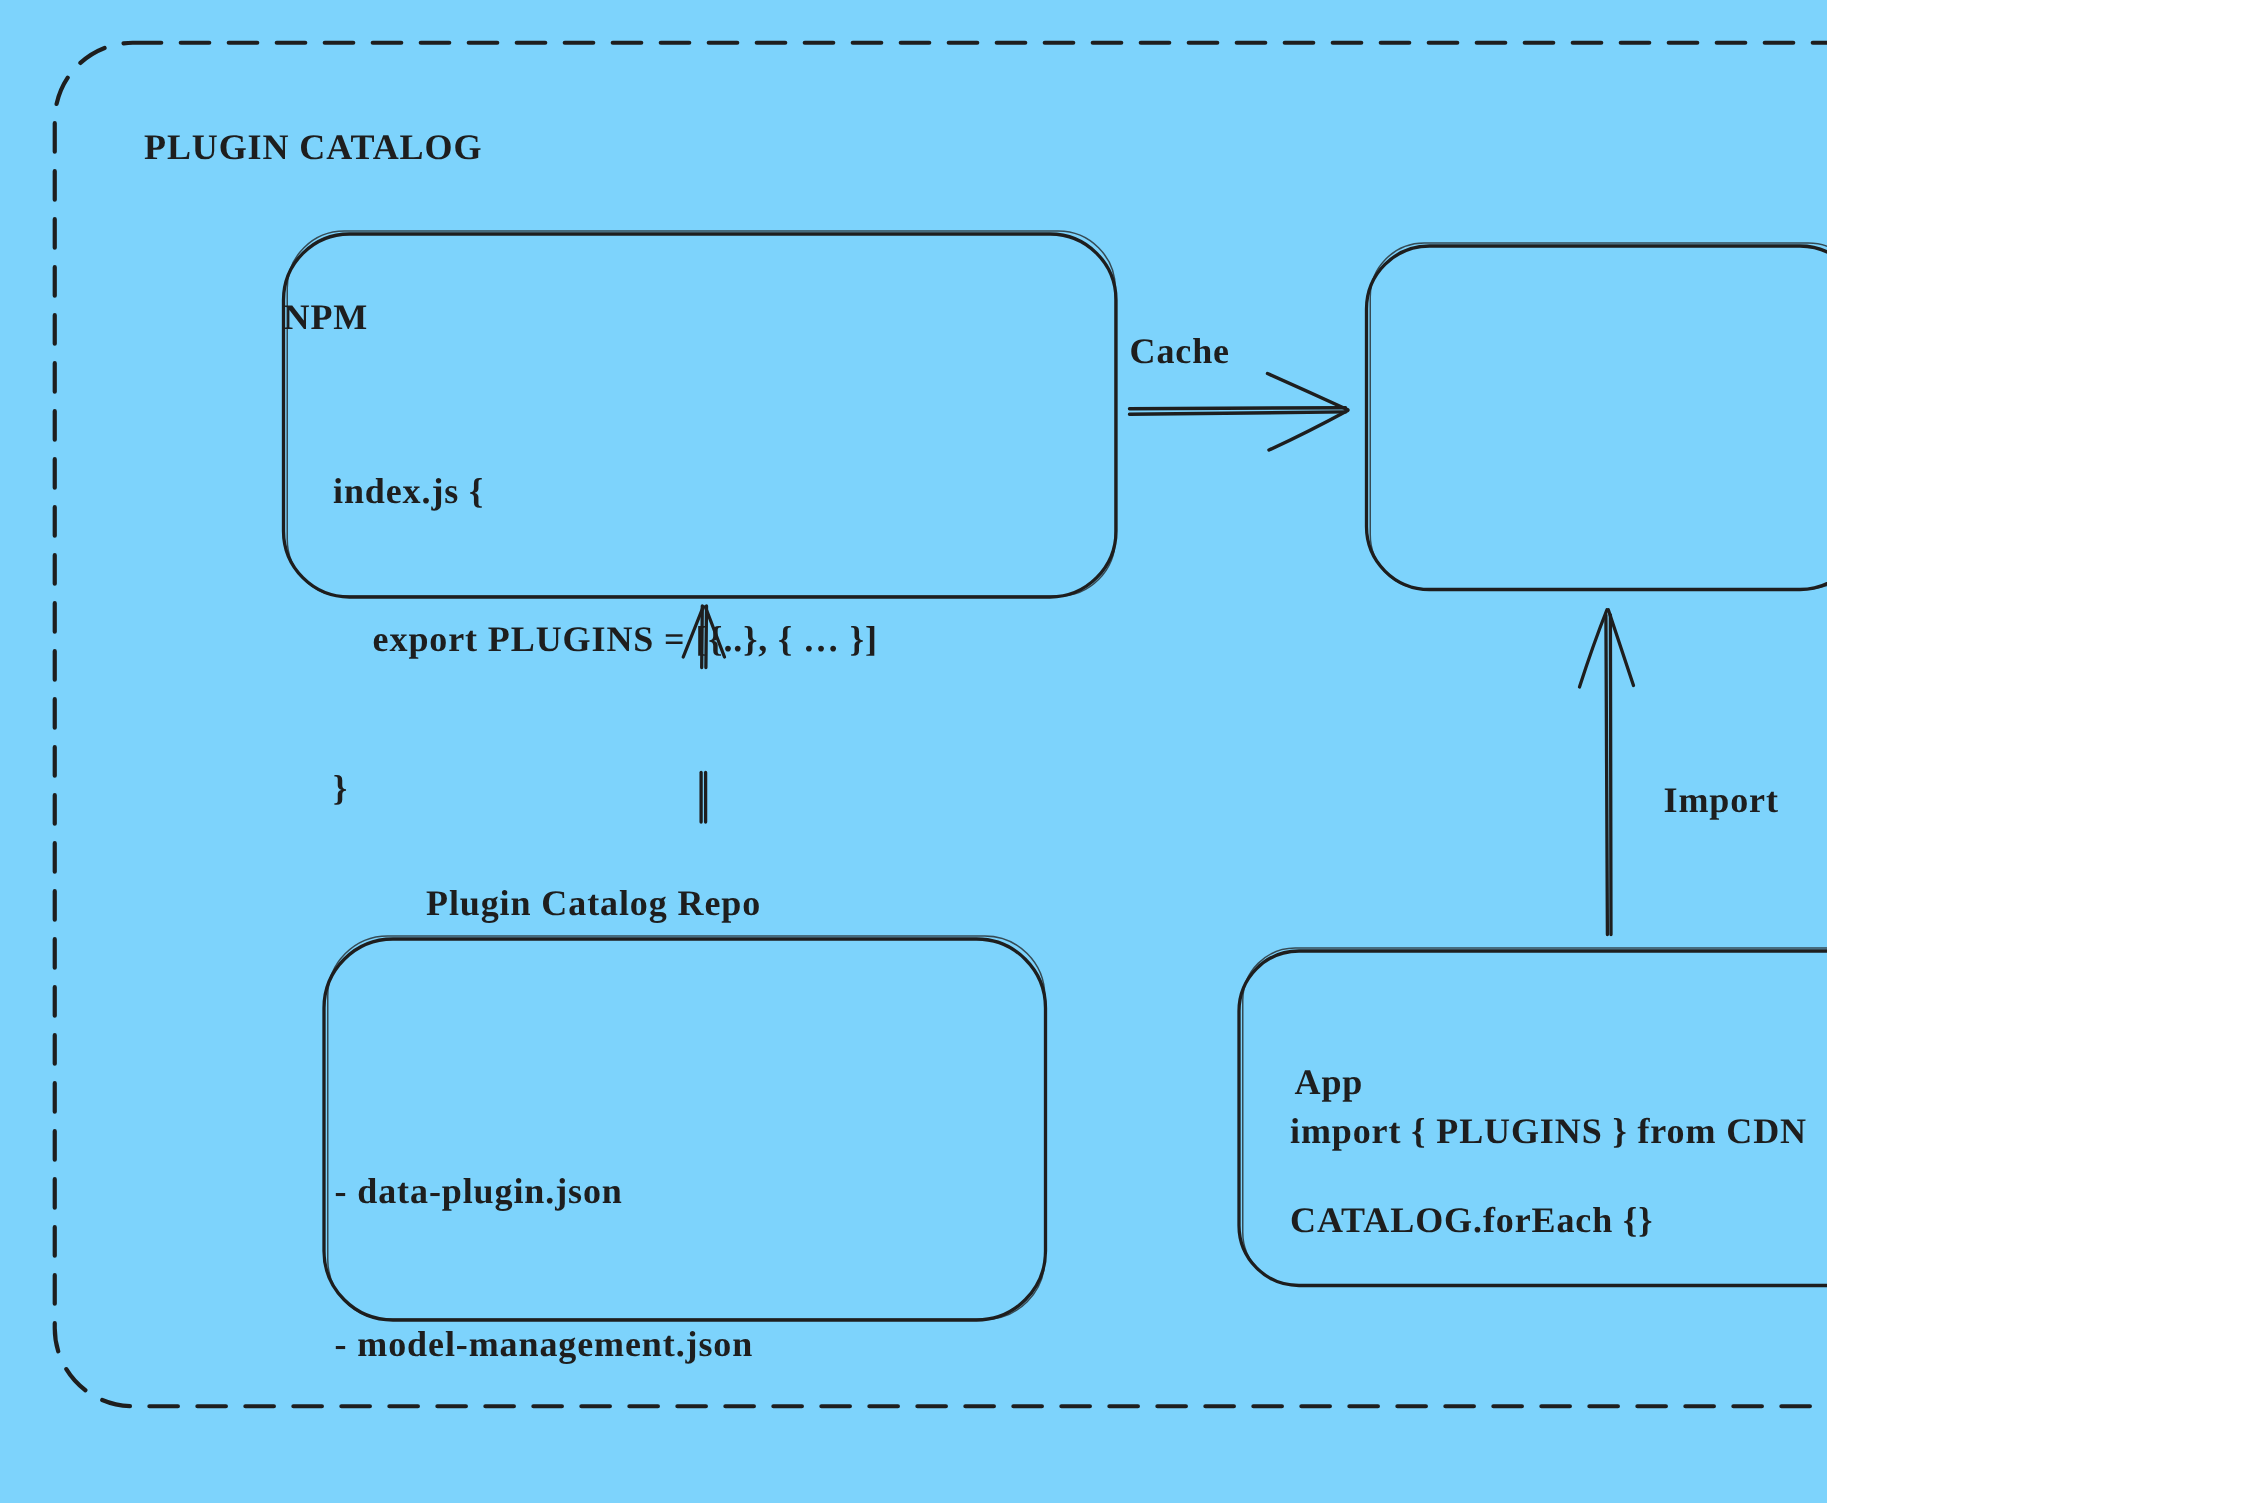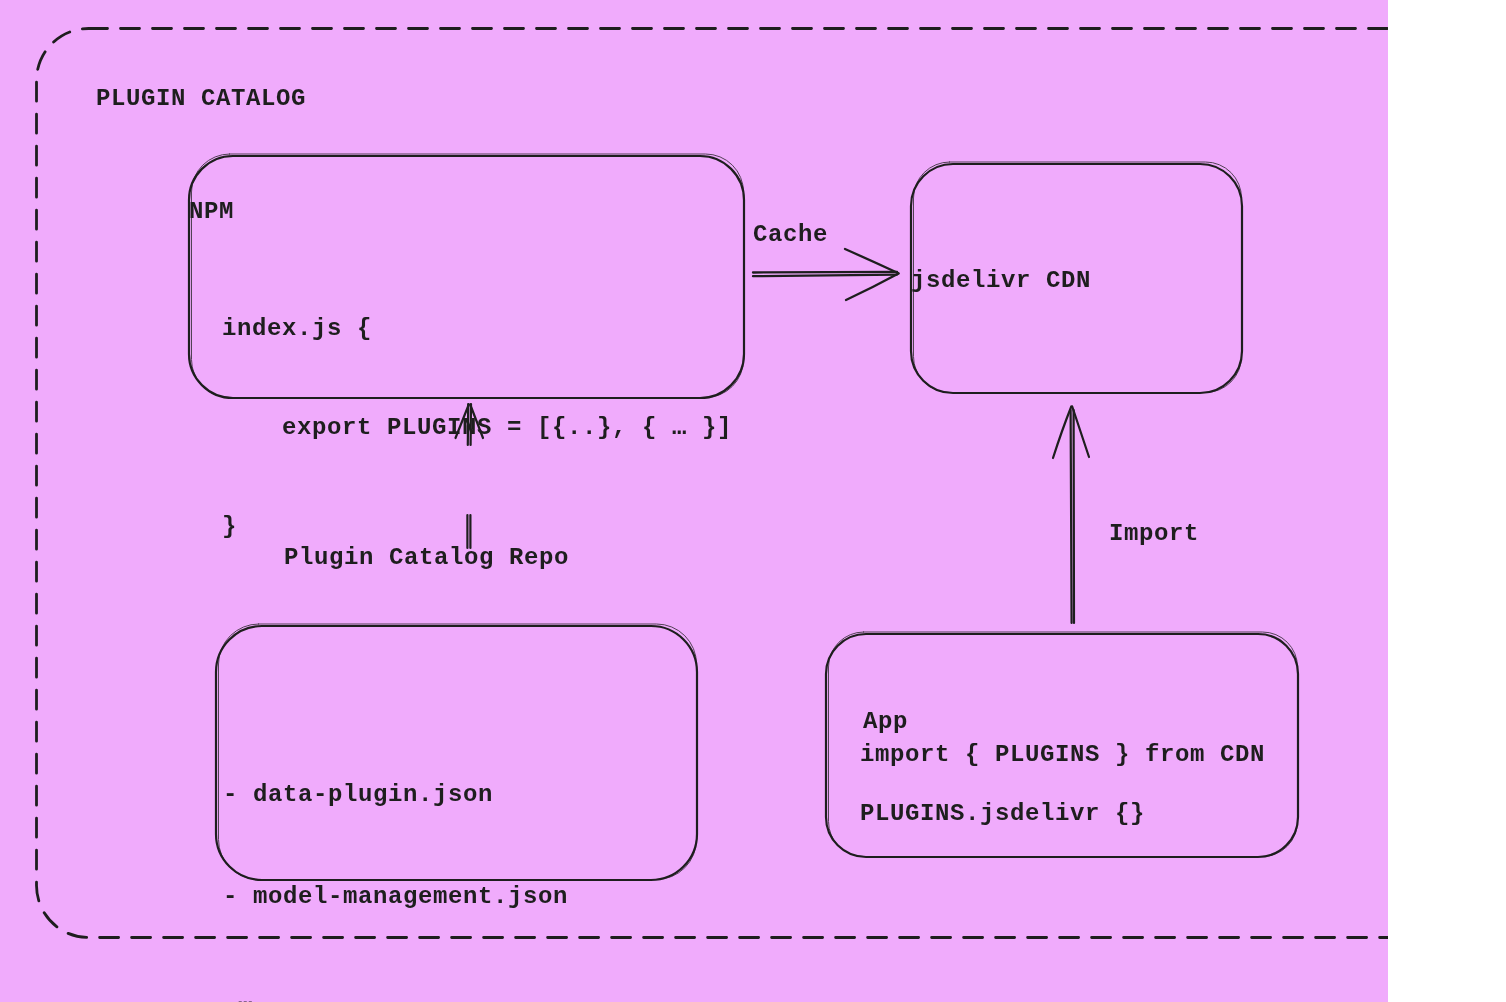--- a/index.html
+++ b/index.html
@@ -1,21 +1,21 @@
 <!DOCTYPE html>
 <html><head>
 <meta charset="utf-8">
 <style>
   html,body{margin:0;padding:0;background:#ffffff;}
   .canvas{
     position:relative;
-    width:1388px;height:1002px;
-    background:#f0abfc;
+    width:1218px;height:1002px;
+    background:#7dd3fc;
     overflow:hidden;
-    font-family:Liberation Mono, monospace;
+    font-family:Liberation Serif, serif;
     color:#1e1e1e;
   }
   .layer{position:absolute;left:0;top:0;}
   .txt{
     position:absolute;
     font-size:24px;
     line-height:30px;
     font-weight:600;
     letter-spacing:0.6px;
     white-space:pre;
@@ -83,29 +83,28 @@
 
   <div class="txt center" style="left:189px;top:197px;width:555px;">NPM</div>
   <div class="txt code" style="left:222px;top:246px;">
     <div>index.js {</div>
     <div>    export PLUGINS = [{..}, { … }]</div>
     <div>}</div>
   </div>
 
   <div class="txt center" style="left:753px;top:202px;width:146px;margin-top:18px;">Cache</div>
 
-  <div class="txt center" style="left:911px;top:266px;width:331px;">jsdelivr CDN</div>
 
 
-  <div class="txt" style="left:284px;top:543px;text-align:right;">Plugin Catalog Repo</div>
+  <div class="txt" style="left:284px;top:588px;text-align:right;">Plugin Catalog Repo</div>
   <div class="txt code" style="left:223px;top:710px;line-height:34px;">
     <div>- data-plugin.json</div>
     <div>- model-management.json</div>
     <div> …</div>
   </div>
 
   <div class="txt" style="left:1109px;top:519px;">Import</div>
 
   <div class="txt" style="left:863px;top:683px;margin-top:24px;">App</div>
   <div class="txt" style="left:860px;top:740px;">import { PLUGINS } from CDN</div>
-  <div class="txt" style="left:860px;top:799px;">PLUGINS.jsdelivr {}</div>
+  <div class="txt" style="left:860px;top:799px;">CATALOG.forEach {}</div>
 
 </div>
 
 </body></html>

